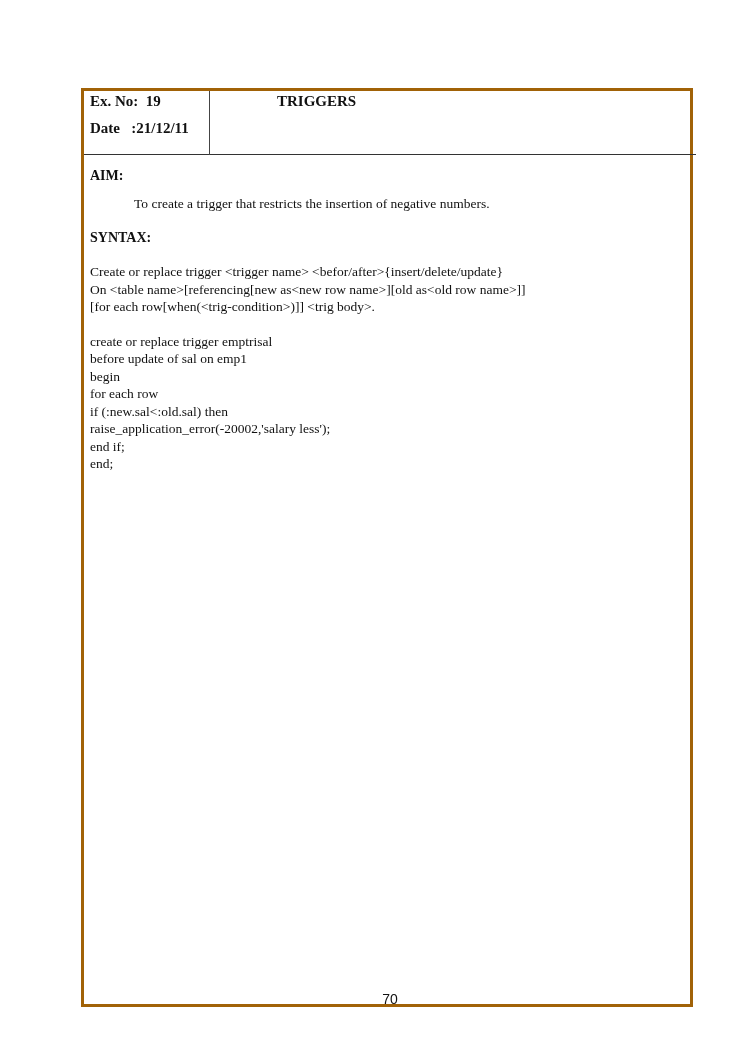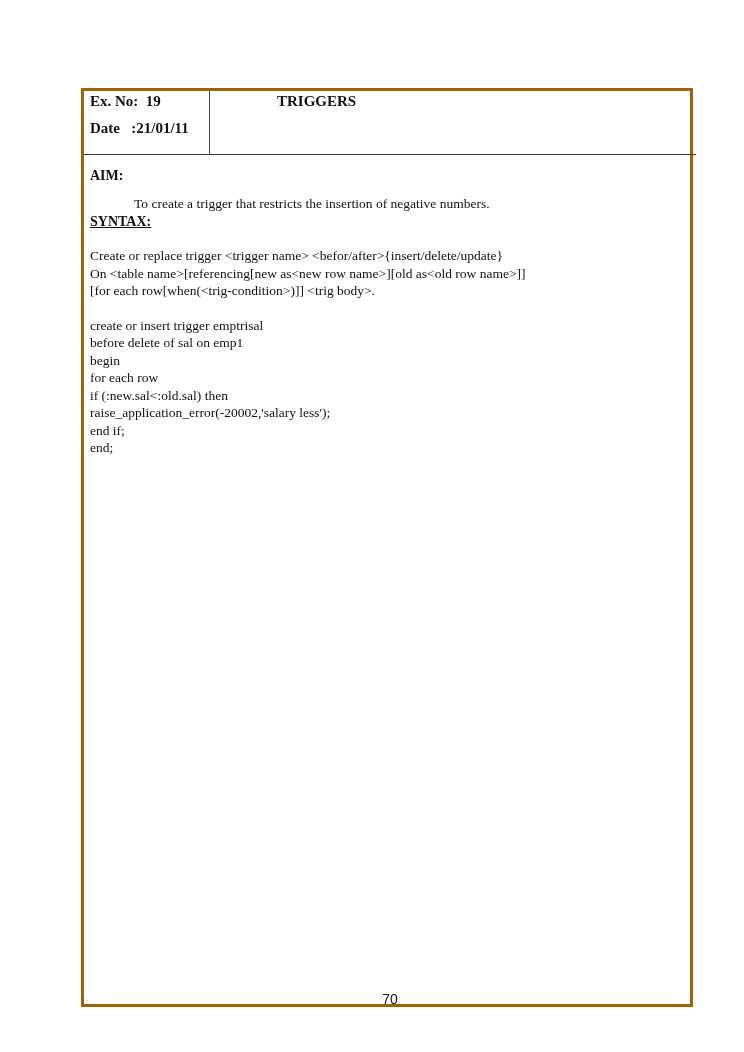--- a/index.html
+++ b/index.html
@@ -78,21 +78,21 @@
       margin: 0;
       line-height: 18px;
     }
     .aim-heading .u {
     }
     .aim-text {
       margin: 10px 0 0 44px;
       line-height: 18px;
     }
     .syntax-heading {
-      text-decoration: underline;
+      margin-top: 16px;
     }
     .syntax-lines {
       margin-top: 16px;
       line-height: 17.5px;
     }
     .program-heading {
       margin-top: 20px;
     }
     .program-lines {
       margin-top: 17px;
@@ -113,39 +113,39 @@
       font-family: "Liberation Sans", "DejaVu Sans", sans-serif;
     }
   </style>
 </head>
 <body>
 
 <div class="page-frame">
   <div class="header-row">
     <div class="header-left">
       <div class="ex-no">Ex. No:  19</div>
-      <div class="date">Date   :21/01/11</div>
+      <div class="date">Date   :21/12/11</div>
     </div>
     <div class="title">TRIGGERS</div>
   </div>
 
   <div class="content">
     <p class="heading aim-heading"><span class="u">AIM</span><span>:</span></p>
     <p class="aim-text">To create a trigger that restricts the insertion of negative numbers.</p>
 
     <p class="heading syntax-heading">SYNTAX:</p>
     <div class="syntax-lines">
       <span class="line">Create or replace trigger &lt;trigger name&gt; &lt;befor/after&gt;{insert/delete/update}</span>
       <span class="line">On &lt;table name&gt;[referencing[new as&lt;new row name&gt;][old as&lt;old row name&gt;]]</span>
       <span class="line">[for each row[when(&lt;trig-condition&gt;)]] &lt;trig body&gt;.</span>
     </div>
 
     <div class="program-lines">
-      <span class="line">create or insert trigger emptrisal</span>
-      <span class="line">before delete of sal on emp1</span>
+      <span class="line">create or replace trigger emptrisal</span>
+      <span class="line">before update of sal on emp1</span>
       <span class="line">begin</span>
       <span class="line">for each row</span>
       <span class="line">if (:new.sal&lt;:old.sal) then</span>
       <span class="line">raise_application_error(-20002,'salary less');</span>
       <span class="line">end if;</span>
       <span class="line">end;</span>
     </div>
   </div>
 
   <div class="page-number">70</div>

